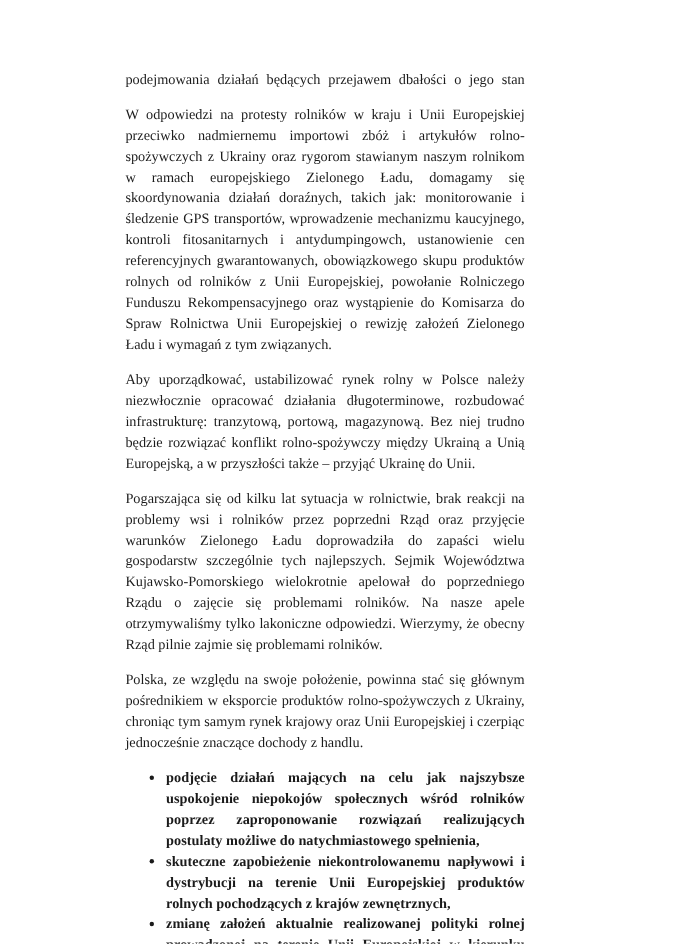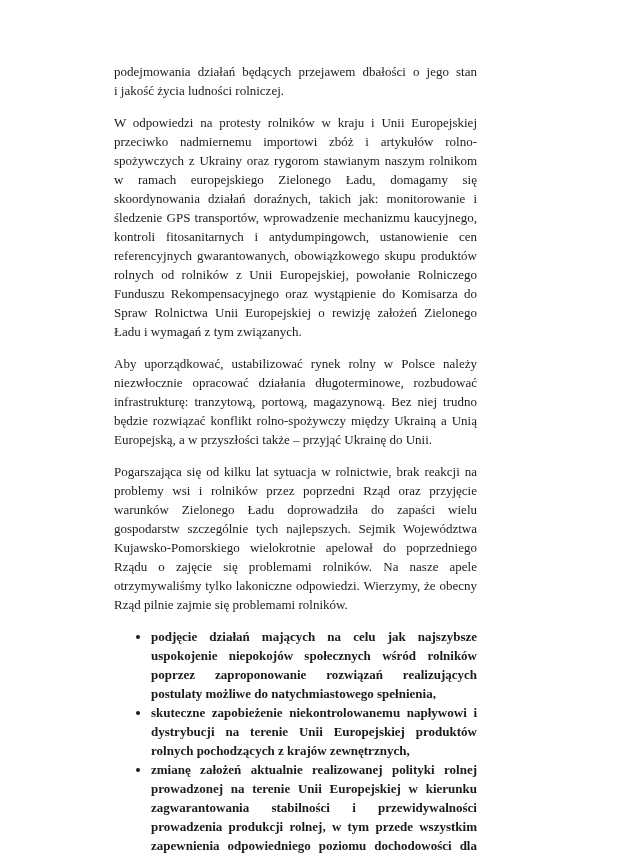--- a/index.html
+++ b/index.html
@@ -55,30 +55,30 @@
     font-weight: bold;
   }
 </style>
 </head>
 <body>
 
 <div class="page">
 
   <div class="para">
     <span class="stretch-line">podejmowania działań będących przejawem dbałości o jego stan</span>
-    <span class="plain-line">i jakość życia ludności rolniczej.</span>
   </div>
 
 
   <div class="para">W odpowiedzi na protesty rolników w kraju i Unii Europejskiej przeciwko nadmiernemu importowi zbóż i artykułów rolno-spożywczych z Ukrainy oraz rygorom stawianym naszym rolnikom w ramach europejskiego Zielonego Ładu, domagamy się skoordynowania działań doraźnych, takich jak: monitorowanie i śledzenie GPS transportów, wprowadzenie mechanizmu kaucyjnego, kontroli fitosanitarnych i antydumpingowch, ustanowienie cen referencyjnych gwarantowanych, obowiązkowego skupu produktów rolnych od rolników z Unii Europejskiej, powołanie Rolniczego Funduszu Rekompensacyjnego oraz wystąpienie do Komisarza do Spraw Rolnictwa Unii Europejskiej o rewizję założeń Zielonego Ładu i wymagań z tym związanych.</div>
 
   <div class="para">Aby uporządkować, ustabilizować rynek rolny w Polsce należy niezwłocznie opracować działania długoterminowe, rozbudować infrastrukturę: tranzytową, portową, magazynową. Bez niej trudno będzie rozwiązać konflikt rolno-spożywczy między Ukrainą a Unią Europejską, a w przyszłości także – przyjąć Ukrainę do Unii.</div>
 
   <div class="para">Pogarszająca się od kilku lat sytuacja w rolnictwie, brak reakcji na problemy wsi i rolników przez poprzedni Rząd oraz przyjęcie warunków Zielonego Ładu doprowadziła do zapaści wielu gospodarstw szczególnie tych najlepszych. Sejmik Województwa Kujawsko-Pomorskiego wielokrotnie apelował do poprzedniego Rządu o zajęcie się problemami rolników. Na nasze apele otrzymywaliśmy tylko lakoniczne odpowiedzi. Wierzymy, że obecny Rząd pilnie zajmie się problemami rolników.</div>
 
+  <div class="para">Polska, ze względu na swoje położenie, powinna stać się głównym pośrednikiem w eksporcie produktów rolno-spożywczych z Ukrainy, chroniąc tym samym rynek krajowy oraz Unii Europejskiej i czerpiąc jednocześnie znaczące dochody z handlu.</div>
 
 
   <ul class="appeal-list">
     <li>podjęcie działań mających na celu jak najszybsze uspokojenie niepokojów społecznych wśród rolników poprzez zaproponowanie rozwiązań realizujących postulaty możliwe do natychmiastowego spełnienia,</li>
     <li>skuteczne zapobieżenie niekontrolowanemu napływowi i dystrybucji na terenie Unii Europejskiej produktów rolnych pochodzących z krajów zewnętrznych,</li>
     <li>zmianę założeń aktualnie realizowanej polityki rolnej prowadzonej na terenie Unii Europejskiej w kierunku zagwarantowania stabilności i przewidywalności prowadzenia produkcji rolnej, w tym przede wszystkim zapewnienia odpowiedniego poziomu dochodowości dla rolników,</li>
   </ul>
 
 </div>
 

